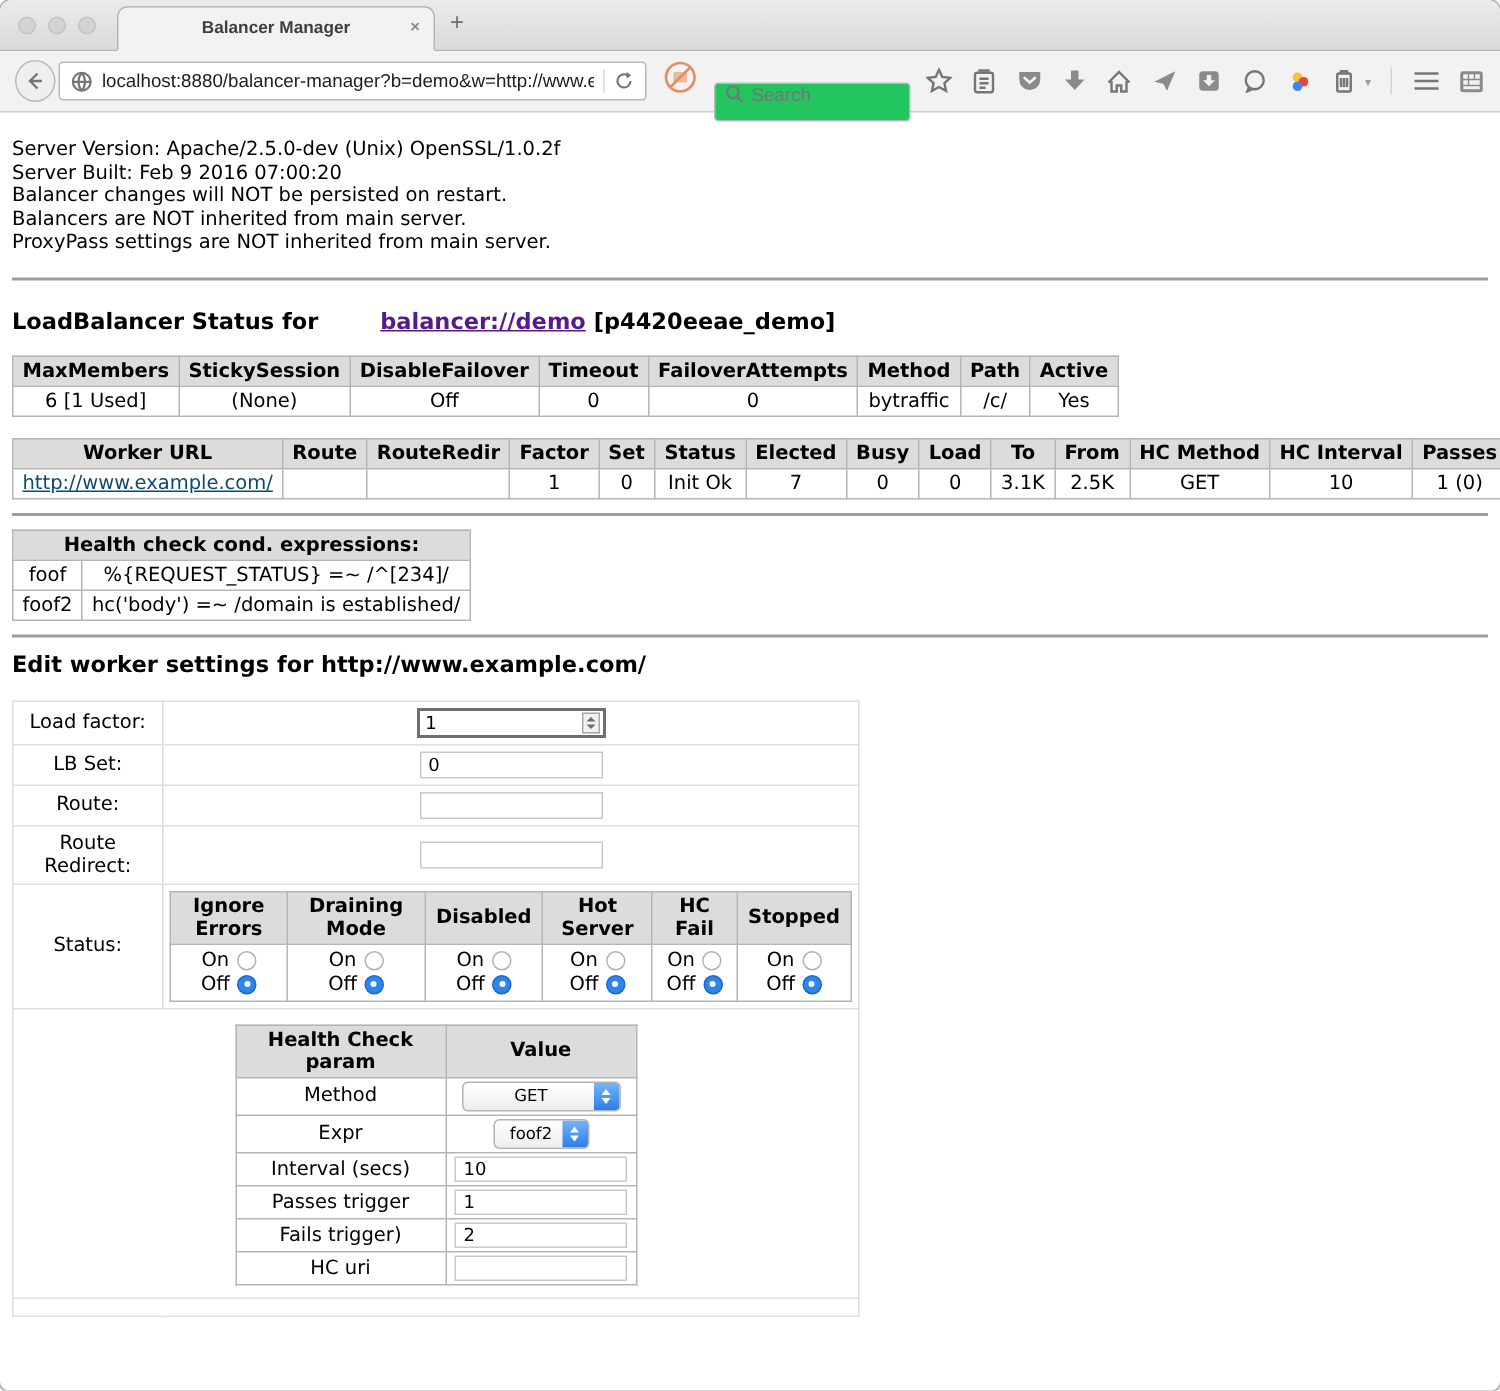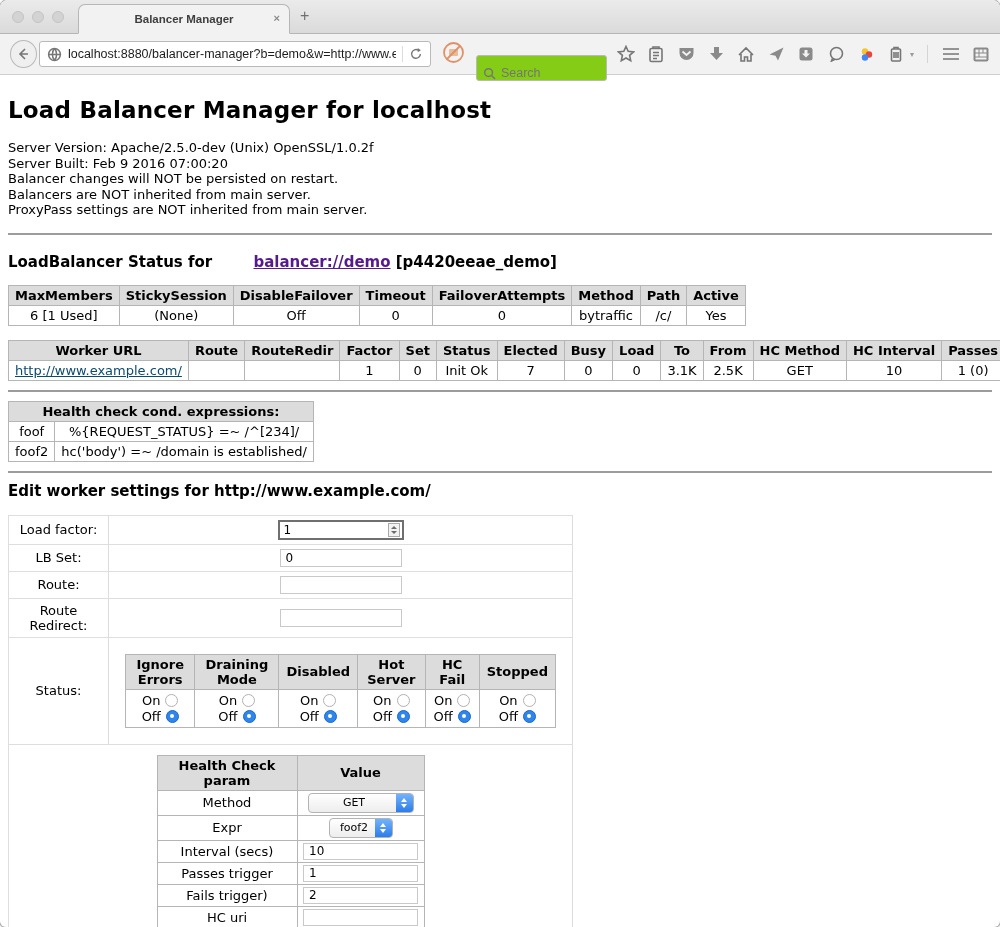--- a/index.html
+++ b/index.html
@@ -23,22 +23,22 @@
   
   .toolbar { height:41px; background:#f2f2f2; border-bottom:1px solid #cfcfcf;
              display:flex; align-items:center; padding:0 10px; }
   .navback { width:28px; height:28px; border-radius:50%; background:#efefef; border:1px solid #b9b9b9;
              display:flex; align-items:center; justify-content:center; z-index:2; margin-right:-2px; }
   .urlbar { width:392px; height:26px; background:#fff; border:1px solid #b9b9b9; border-radius:3px;
             display:flex; align-items:center; padding:0 7px; margin-left:4px; }
   .url-text { font-size:12.5px; color:#1d1d1d; white-space:nowrap; overflow:hidden; flex:1; margin-left:6px; }
   .vdiv { width:1px; height:16px; background:#dcdcdc; margin:0 6px; }
   .blockicon { margin:0 11px; }
-  .searchbar { width:136px; height:26px; background:#84cc16; border:1px solid #b9b9b9; border-radius:3px;
-               display:flex; align-items:flex-end; padding:0 6px;margin-top:27px; }
+  .searchbar { width:136px; height:26px; background:#22c55e; border:1px solid #b9b9b9; border-radius:3px;
+               display:flex; align-items:flex-start; padding:0 6px;margin-top:27px; }
   .searchbar input { border:none; outline:none; width:95px; font-size:12.5px; color:#333;
                      font-family:"Liberation Sans",sans-serif; background:transparent; margin-left:5px; }
   .tool-icons { display:flex; align-items:center; margin-left:10px; gap:11px; }
   .ticon { width:19px; height:19px; display:flex; align-items:center; justify-content:center; }
   .caret { font-size:8px; color:#9a9a9a; margin-left:-7px; }
   .tooldiv { width:1px; height:18px; background:#d4d4d4; margin:0 2px; }
 
   
   .content { padding:0 8px; font-family:"DejaVu Sans", sans-serif; font-size:13px; color:#000; }
   .content h1 { font-size:23px; font-weight:bold; padding-top:22px; letter-spacing:.2px; }
@@ -69,21 +69,21 @@
                    font-family:"DejaVu Sans",sans-serif; }
   .spin { width:12px; height:14px; border:1px solid #a9a9a9; background:#f2f2f2; margin-right:2px;
           display:flex; flex-direction:column; align-items:center; justify-content:center; line-height:0; }
   .spin i { display:block; width:0; height:0; border-left:3px solid transparent; border-right:3px solid transparent; }
   .spin i.up { border-bottom:3px solid #6b6b6b; margin-bottom:2px; }
   .spin i.dn { border-top:3px solid #6b6b6b; }
 
   table.nested { border-collapse:collapse; border:1px solid #8f8f8f; font-size:13px; }
   table.nested th, table.nested td { border:1px solid #b5b5b5; padding:2px 7px; text-align:center; }
   table.nested th { background:#dcdcdc; }
-  .statuscell { padding:16px !important; border-left:none !important; }
+  .statuscell { padding:4px !important; border-left:none !important; }
   .radio-line { display:flex; align-items:center; justify-content:center; margin:1px 0; }
   .radio-line .rlabel { margin-right:5px; }
   .radio { width:13px; height:13px; border-radius:50%; border:1px solid #b1b1b1; background:#fff; display:inline-block; position:relative; }
   .radio.checked { border:1px solid #1a66cd; background:#2f86ea; }
   .radio.checked::after { content:""; position:absolute; left:3.5px; top:3.5px; width:4px; height:4px;
                           border-radius:50%; background:#fff; }
 
   .hcparam { margin:6px auto 4px auto; }
   .hcparam td.plabel { width:140px; }
   .hcparam td.pval { width:127px; padding:2px 4px; }
@@ -231,21 +231,20 @@
               <rect x="7.5" y="7.5" width="7" height="3"></rect>
               <rect x="3.5" y="11.5" width="11" height="2"></rect>
             </g>
           </svg>
         </span>
     </div>
   </div>
 
   <div class="content">
 
-    <h1>Load Balancer Manager for localhost</h1>
 
     <div class="info">
       <div>Server Version: Apache/2.5.0-dev (Unix) OpenSSL/1.0.2f</div>
       <div>Server Built: Feb 9 2016 07:00:20</div>
       <div>Balancer changes will NOT be persisted on restart.</div>
       <div>Balancers are NOT inherited from main server.</div>
       <div>ProxyPass settings are NOT inherited from main server.</div>
     </div>
 
     <hr class="rule">

